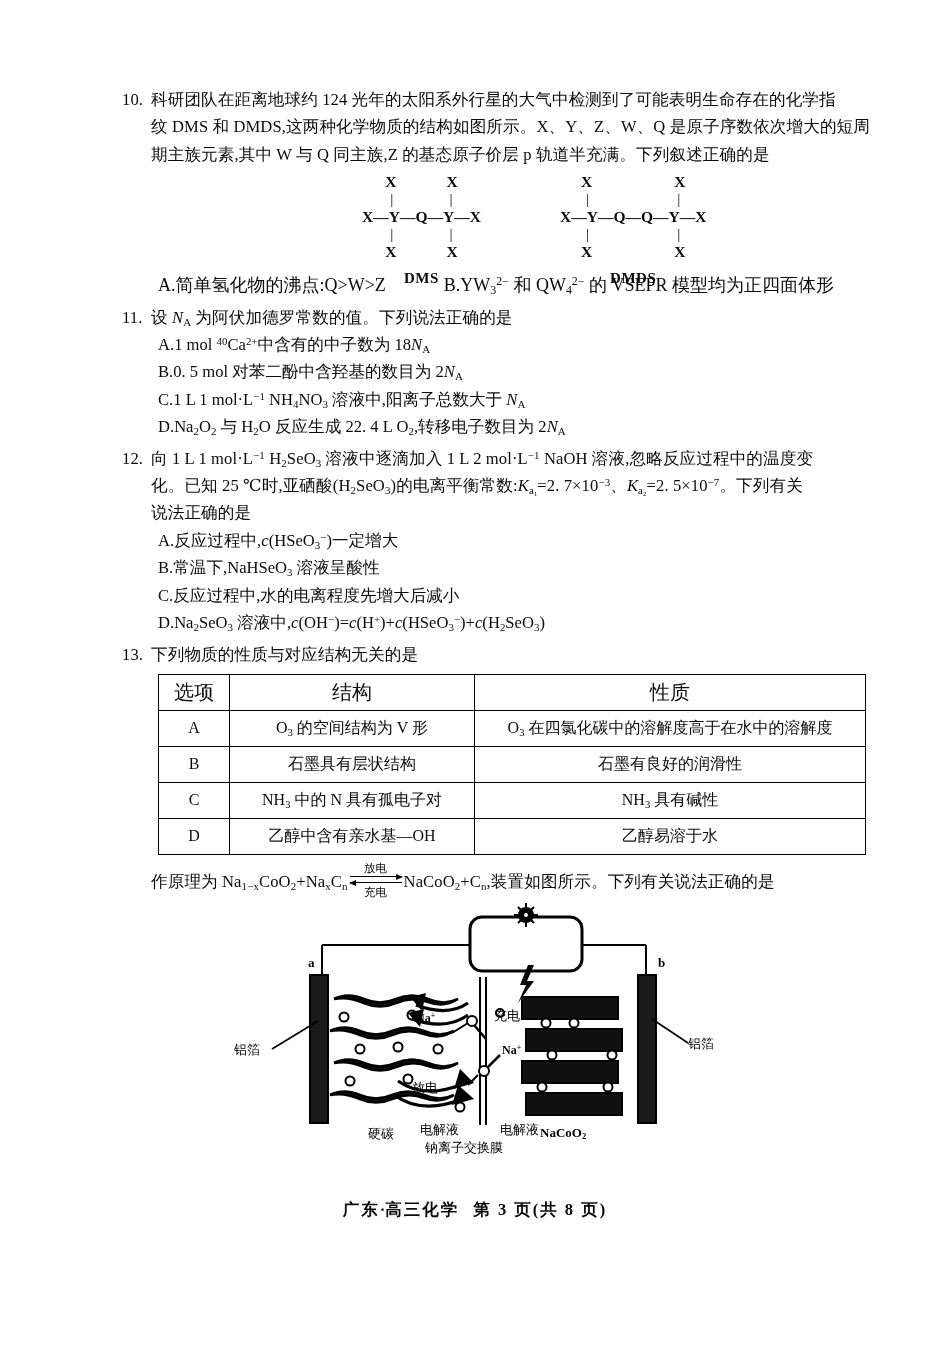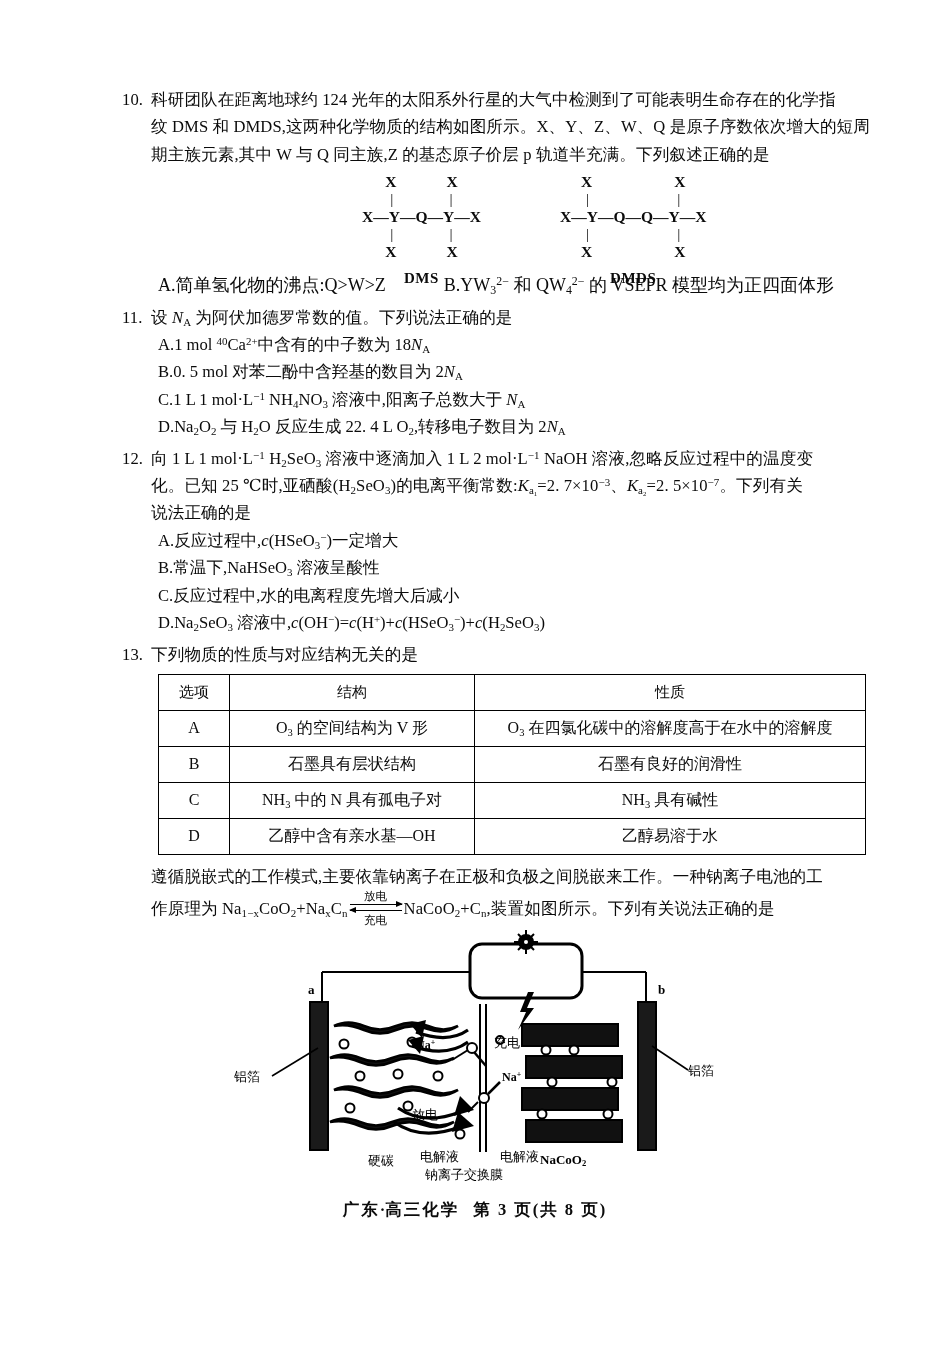--- a/index.html
+++ b/index.html
@@ -115,21 +115,21 @@
     border: 1.5px solid #000;
     text-align: center;
     font-size: 16px;
     height: 35px;
     font-weight: normal;
     padding: 0 4px;
   }
   table.q13 .c-opt { width: 62px; }
   table.q13 .c-struct { width: 236px; }
   table.q13 .c-prop { width: 382px; }
-  table.q13 .hdr { font-size: 15px; }
+  table.q13 .hdr { font-size: 20px; }
   table.q13 .optletter { font-family: "Liberation Serif", serif; }
 
   
   .eqwrap {
     display: inline-block;
     vertical-align: middle;
     position: relative;
     width: 56px;
     height: 34px;
   }
@@ -313,21 +313,20 @@
       <tr>
         <td class="optletter">D</td>
         <td>乙醇中含有亲水基—OH</td>
         <td>乙醇易溶于水</td>
       </tr>
     </tbody>
         </table>
   </div>
 
   <div class="q" style="margin-top:8px;">
-    <div class="qline indent">遵循脱嵌式的工作模式,主要依靠钠离子在正极和负极之间脱嵌来工作。一种钠离子电池的工</div>
 
     <div class="qline indent" style="line-height:38px;">
       <span>作原理为 Na</span><sub>1−x</sub><span>CoO</span><sub>2</sub><span>+Na</span><sub>x</sub><span>C</span><sub>n</sub><span class="eqwrap"><span class="eq-top">放电</span><span class="eq-arrows">
               <span class="ar-head-r"></span>
               <span class="ar-head-l"></span>
             </span><span class="eq-bot">充电</span></span><span>NaCoO</span><sub>2</sub><span>+C</span><sub>n</sub><span>,装置如图所示。下列有关说法正确的是</span>
     </div>
 
     <div class="figure">
       <svg class="fig-inner" viewBox="0 0 712 250" xmlns="http://www.w3.org/2000/svg">

